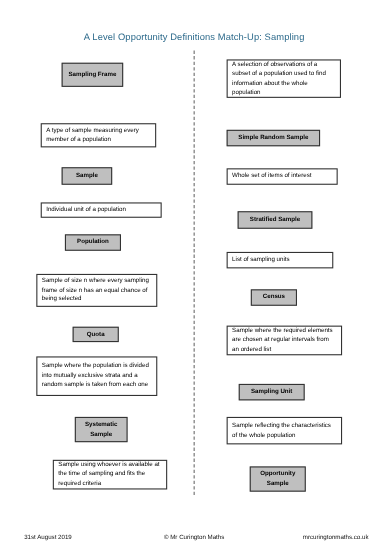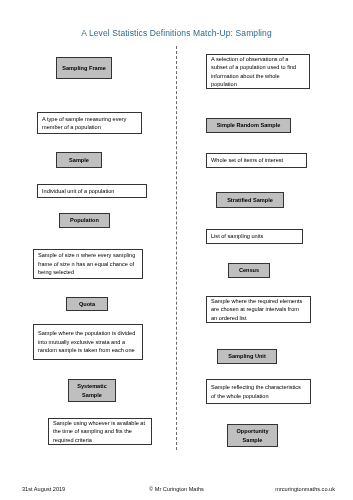--- a/index.html
+++ b/index.html
@@ -81,21 +81,21 @@
   .footer .right {
     position: absolute;
     right: 18px;
   }
 </style>
 </head>
 <body>
 
 <div class="page">
 
-  <div class="title">A Level Statistics Definitions Match-Up: Sampling</div>
+  <div class="title">A Level Opportunity Definitions Match-Up: Sampling</div>
 
   <div class="divider"></div>
 
   <div class="column-left">
     <div class="box shaded" style="left:56px;top:57px;width:56px;height:22px;">Sampling Frame</div>
     <div class="box term-plain" style="left:37px;top:112px;width:105px;height:22px;">A type of sample measuring every member of a population</div>
     <div class="box shaded" style="left:56px;top:152px;width:46px;height:16px;">Sample</div>
     <div class="box term-plain" style="left:37px;top:184px;width:110px;height:14px;">Individual unit of a population</div>
     <div class="box shaded" style="left:59px;top:213px;width:51px;height:15px;">Population</div>
     <div class="box term-plain" style="left:33px;top:249px;width:110px;height:30px;">Sample of size n where every sampling frame of size n has an equal chance of being selected</div>

